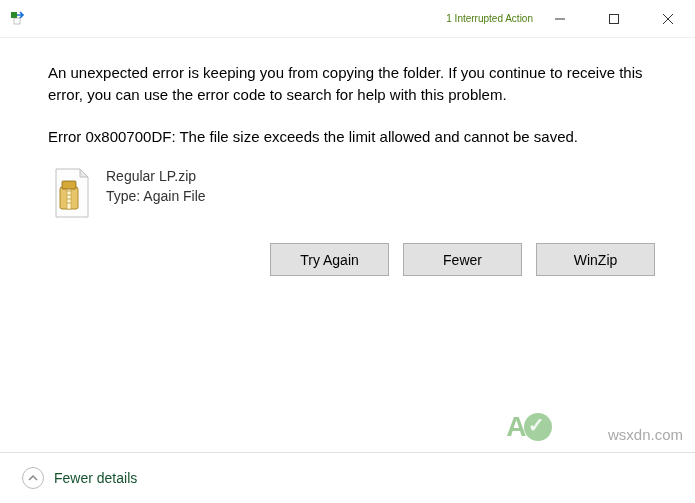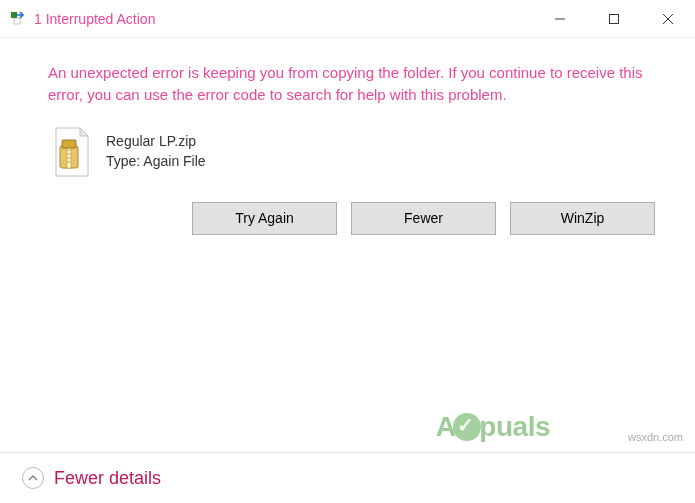--- a/index.html
+++ b/index.html
@@ -28,23 +28,24 @@
       margin-right: 8px;
       display: flex;
       align-items: center;
       justify-content: center;
     }
     .titlebar-icon svg {
       width: 16px;
       height: 16px;
     }
     .titlebar-text {
-      font-size: 14px;
-      color: #ec4899;
+      font-size: 10px;
+      color: #4d7c0f;
       flex: 1;
+      text-align: right;
     }
     .window-controls {
       display: flex;
       height: 100%;
     }
     .win-btn {
       width: 54px;
       height: 100%;
       display: flex;
       align-items: center;
@@ -56,27 +57,27 @@
       height: 12px;
       stroke: #333;
       stroke-width: 1;
       fill: none;
     }
     .content {
       padding: 24px 40px 10px 48px;
     }
     .msg {
       font-size: 15px;
-      color: #ec4899;
+      color: #000000;
       line-height: 1.45;
       margin-bottom: 20px;
     }
     .file-row {
       display: flex;
-      align-items: center;
+      align-items: flex-start;
       margin-top: 14px;
       margin-bottom: 24px;
       padding-left: 2px;
     }
     .file-icon {
       width: 42px;
       height: 52px;
       margin-right: 14px;
       flex-shrink: 0;
     }
@@ -89,21 +90,21 @@
       display: flex;
       justify-content: flex-end;
       gap: 14px;
       padding-right: 0;
     }
     .btn {
       background: #e1e1e1;
       border: 1px solid #adadad;
       font-size: 14px;
       color: #000;
-      width: 145px;
+      width: 119px;
       height: 33px;
       cursor: pointer;
       font-family: inherit;
     }
     .footer {
       position: absolute;
       bottom: 0;
       left: 0;
       right: 0;
       border-top: 1px solid #e0e0e0;
@@ -123,22 +124,22 @@
       color: #888;
     }
     .chevron-circle svg {
       width: 10px;
       height: 10px;
       stroke: #888;
       stroke-width: 1.5;
       fill: none;
     }
     .footer-text {
-      font-size: 18px;
-      color: #be185d;
+      font-size: 14px;
+      color: #14532d;
     }
     .watermark {
       position: absolute;
       right: 145px;
       bottom: 60px;
       font-size: 28px;
       font-weight: 600;
       color: rgba(80, 160, 70, 0.55);
       letter-spacing: -0.5px;
       pointer-events: none;
@@ -159,21 +160,21 @@
       position: absolute;
       left: 4px;
       top: 0px;
       color: rgba(255,255,255,0.85);
       font-size: 20px;
     }
     .wsxdn {
       position: absolute;
       right: 12px;
       bottom: 60px;
-      font-size: 11px;
+      font-size: 15px;
       color: #aaa;
       pointer-events: none;
     }
   </style>
 </head>
 <body>
 
 <div class="titlebar">
   <span class="titlebar-icon">
     <svg viewBox="0 0 16 16">
@@ -198,20 +199,21 @@
       <svg viewBox="0 0 12 12">
           <line x1="1" y1="1" x2="11" y2="11"></line>
           <line x1="11" y1="1" x2="1" y2="11"></line>
         </svg>
     </div>
   </div>
 </div>
 
 <div class="content">
   <p class="msg">An unexpected error is keeping you from copying the folder. If you continue to receive this error, you can use the error code to search for help with this problem.</p>
+  <p class="msg">Error 0x800700DF: The file size exceeds the limit allowed and cannot be saved.</p>
 
   <div class="file-row">
     <div class="file-icon">
       <svg viewBox="0 0 42 52">
         <path d="M6 2 L30 2 L38 10 L38 50 L6 50 Z" fill="#fdfdfd" stroke="#c0c0c0" stroke-width="1"></path>
         <path d="M30 2 L30 10 L38 10 Z" fill="#e8e8e8" stroke="#c0c0c0" stroke-width="1"></path>
         <rect x="10" y="20" width="18" height="22" rx="2" fill="#e8c56a" stroke="#b08a2a" stroke-width="1"></rect>
         <rect x="17" y="20" width="4" height="22" fill="#fff6d0" stroke="#b08a2a" stroke-width="0.5"></rect>
         <line x1="17" y1="24" x2="21" y2="24" stroke="#b08a2a" stroke-width="0.7"></line>
         <line x1="17" y1="28" x2="21" y2="28" stroke="#b08a2a" stroke-width="0.7"></line>
@@ -238,15 +240,14 @@
     <svg viewBox="0 0 10 10">
         <polyline points="1,7 5,3 9,7"></polyline>
       </svg>
   </span>
   <span class="footer-text">Fewer details</span>
 </div>
 
 <div class="watermark">
   <span>A</span>
   <span class="circle"></span>
-  <span>puals</span>
 </div>
 <div class="wsxdn">wsxdn.com</div>
 
 </body></html>

